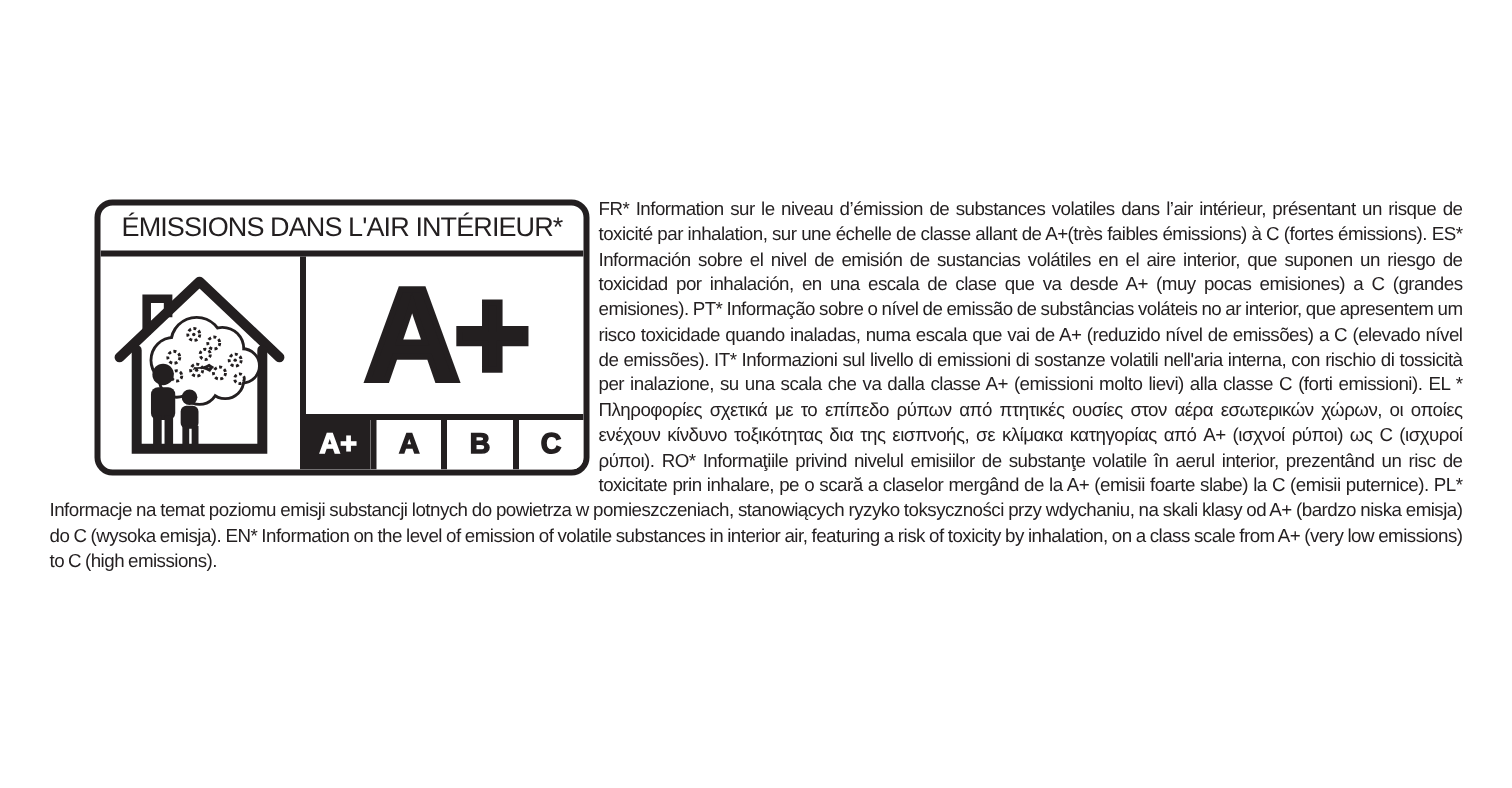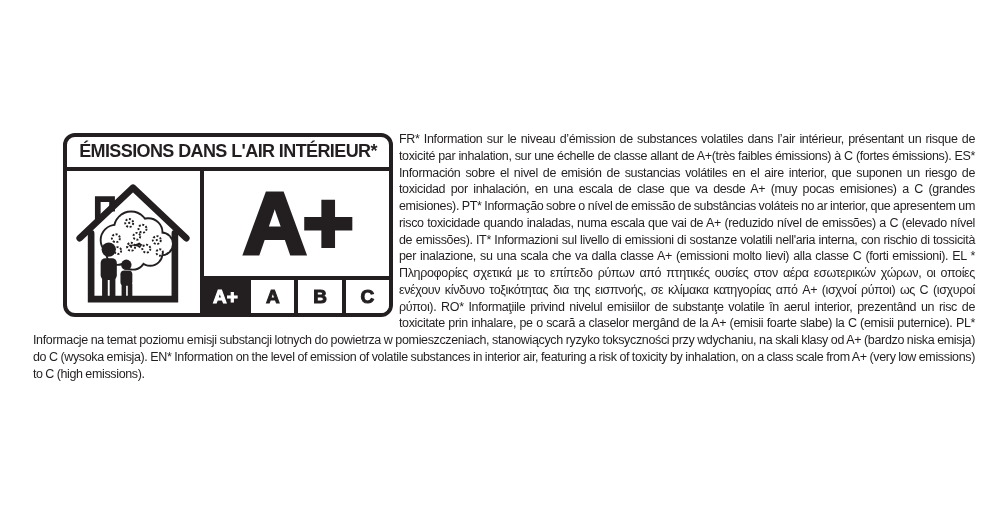--- a/index.html
+++ b/index.html
@@ -5,21 +5,21 @@
   html,body{margin:0;padding:0;background:#fff;}
   .page{position:relative;width:1008px;height:525px;background:#fff;overflow:hidden;
         font-family:"Liberation Sans",sans-serif;color:#231f20;}
   .content{position:absolute;left:33px;top:131px;width:942px;}
 
   
   .label{float:left;box-sizing:border-box;width:330px;height:184px;
          margin:2px 6px 2px 30px;border:4px solid #231f20;border-radius:12px;
          overflow:hidden;background:#fff;}
   .label-title{height:30px;line-height:29px;border-bottom:4px solid #231f20;
-               text-align:center;font-weight:bold;font-size:18px;letter-spacing:-0.6px;
+               text-align:center;font-weight:normal;font-size:18px;letter-spacing:-0.6px;
                white-space:nowrap;}
   .label-body{display:flex;height:142px;}
   .panel-house{box-sizing:border-box;width:42.5%;border-right:4px solid #231f20;
                display:flex;align-items:center;justify-content:center;}
   .panel-house svg{display:block;width:118px;height:126px;}
   .panel-rating{flex:1;display:flex;flex-direction:column;}
   .rating-big{flex:1;display:flex;align-items:center;justify-content:center;
               font-weight:bold;font-size:88px;line-height:88px;letter-spacing:-4px;
               -webkit-text-stroke:4px #231f20;padding-bottom:2px;}
   .rating-scale{display:flex;height:33px;border-top:4px solid #231f20;}

